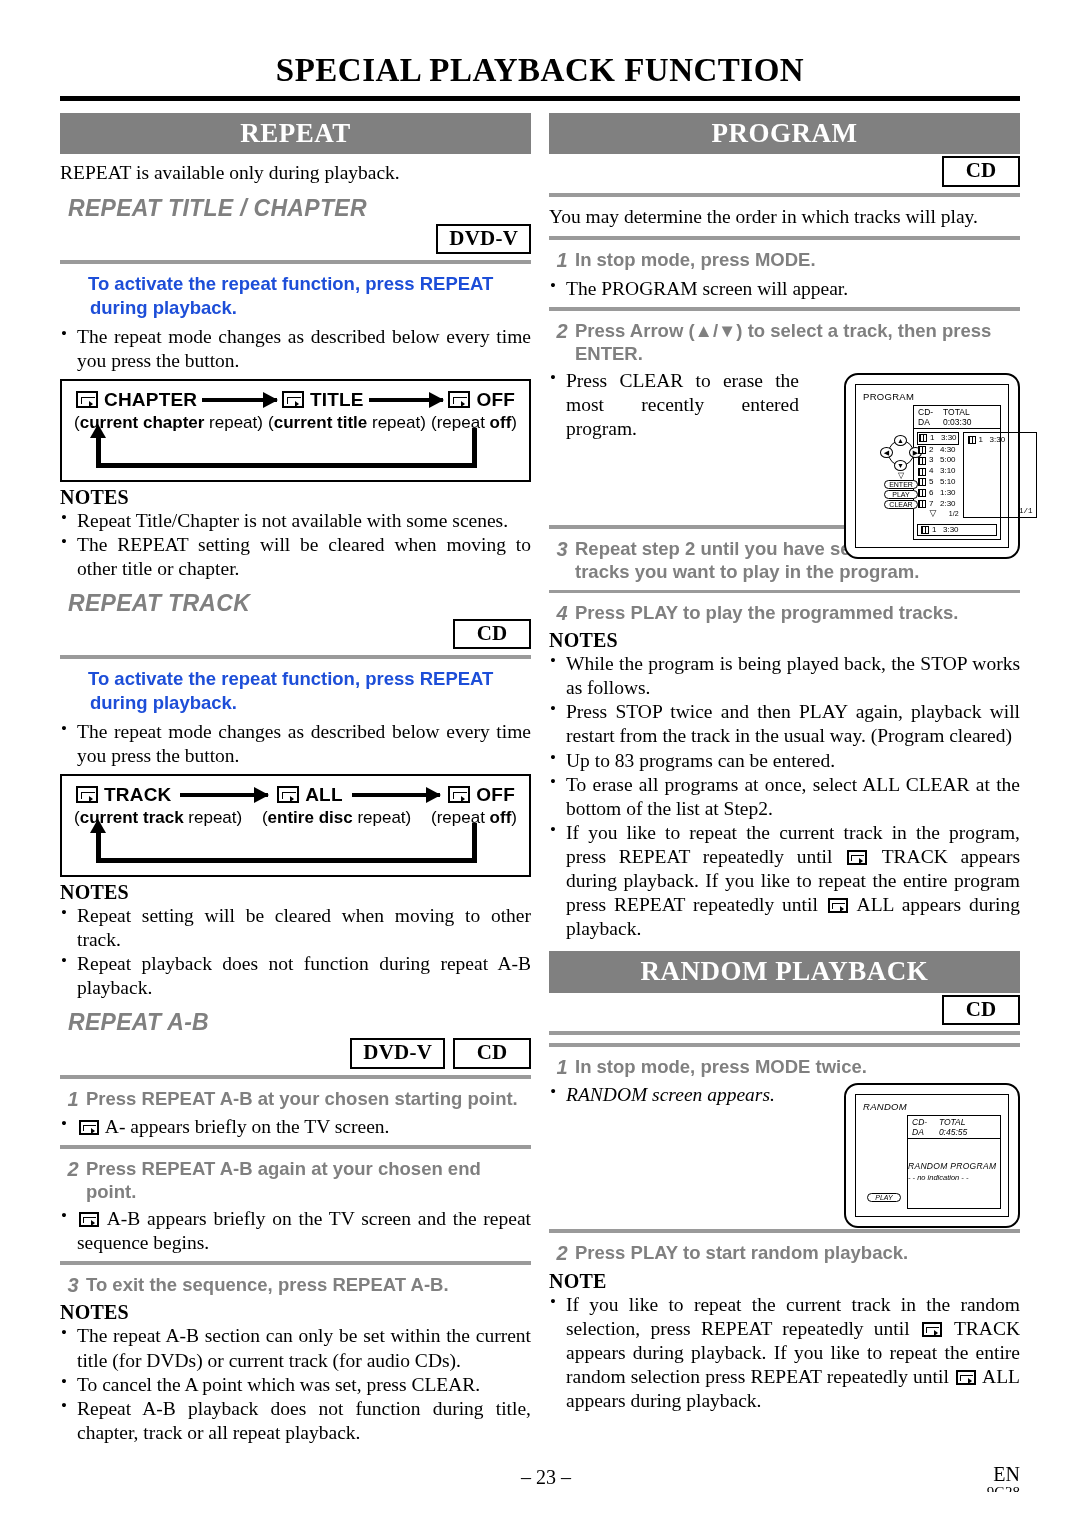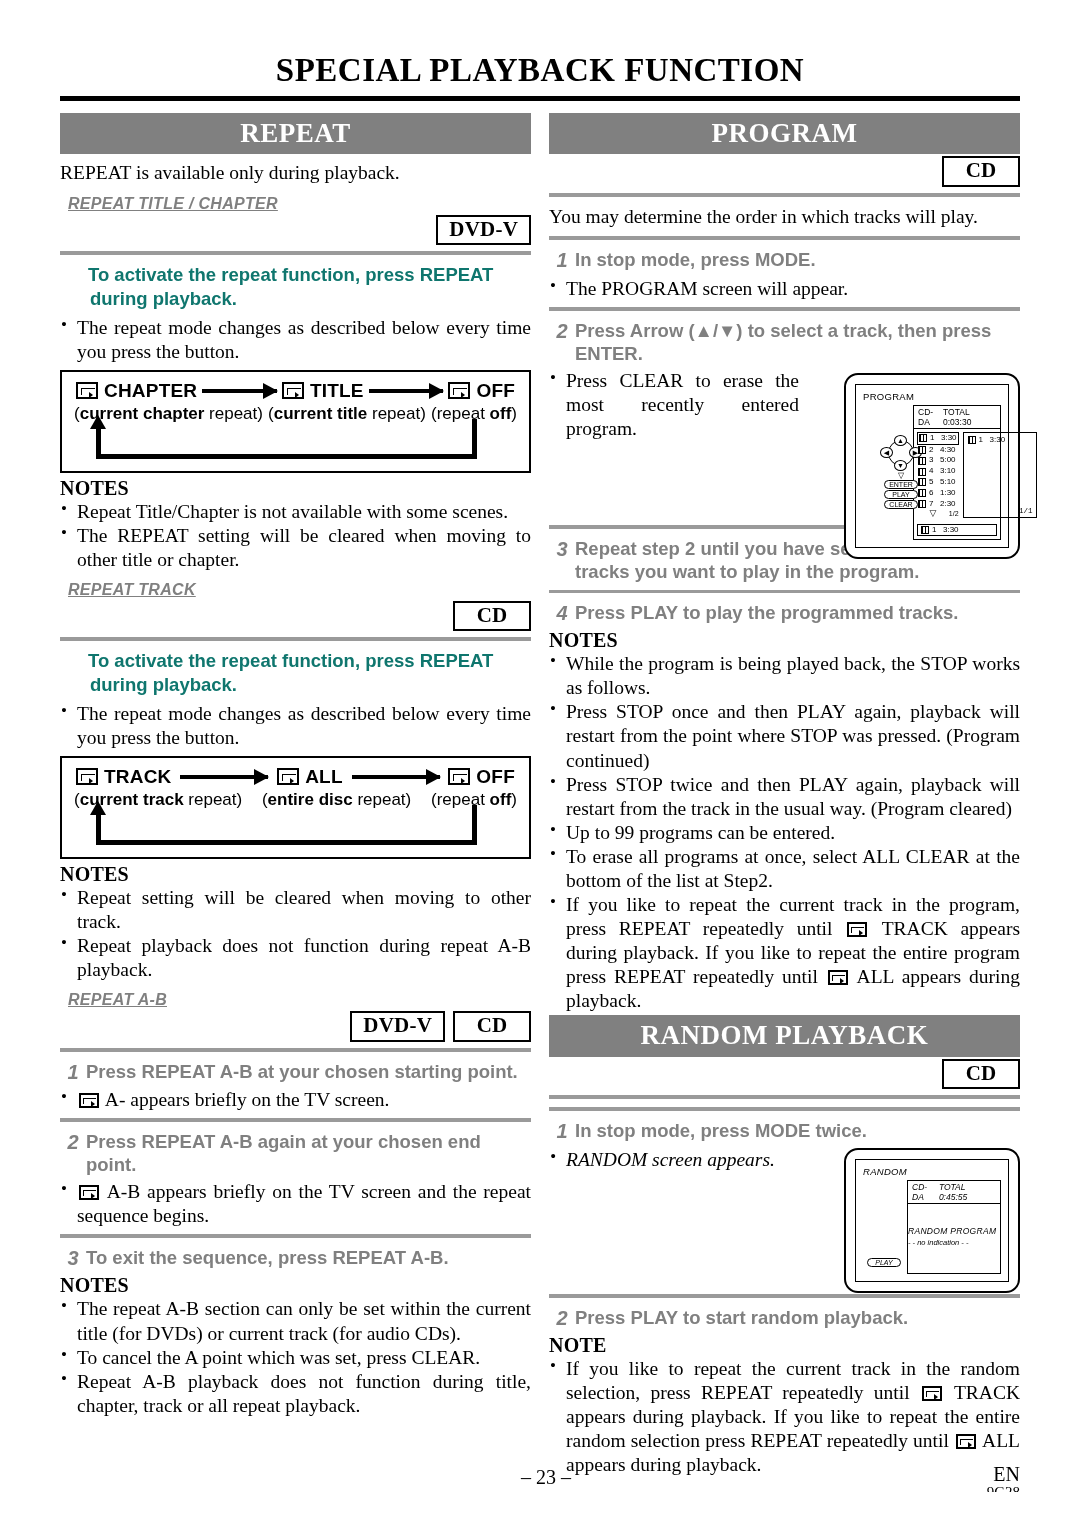--- a/index.html
+++ b/index.html
@@ -49,25 +49,24 @@
     text-align: justify;
     margin: 7px 0;
   }
   .body-text.nojust { text-align: left; }
 
   
   .sub-head {
     font-family: "Liberation Sans", sans-serif;
     font-style: italic;
     font-weight: bold;
-    font-size: 16px;
+    font-size: 23px;
     color: #808080;
     letter-spacing: .3px;
     margin: 9px 0 2px 8px;
-    text-decoration: underline;
   }
 
   
   .badge-row { display: flex; justify-content: flex-end; gap: 8px; margin: 2px 0 4px 0; }
   .badge {
     border: 2px solid #000;
     font-family: "Liberation Serif", serif;
     font-weight: bold;
     font-size: 21px;
     padding: 1px 11px 2px 11px;
@@ -98,21 +97,21 @@
     width: 26px;
     flex: none;
     text-align: center;
     font-size: 20px;
   }
   .step .txt { flex: 1; }
 
   .activate {
     font-family: "Liberation Sans", sans-serif;
     font-weight: bold;
-    color: #0f766e;
+    color: #1d4ed8;
     font-size: 18.5px;
     line-height: 1.3;
     margin: 6px 0 4px 30px;
     text-indent: -2px;
   }
 
   
   ul.bl { list-style: none; margin: 0; padding: 0; }
   ul.bl li {
     position: relative;
@@ -679,28 +678,27 @@
       </div>
       <div class="sep thin"></div>
       <div class="step">
         <span class="num">4</span>
         <span class="txt">Press PLAY to play the programmed tracks.</span>
       </div>
 
       <div class="notes-head">NOTES</div>
       <ul class="bl">
         <li>While the program is being played back, the STOP works as follows.</li>
-        <li>Press STOP once and then PLAY again, playback will restart from the point where STOP was pressed. (Program continued)</li>
         <li>Press STOP twice and then PLAY again, playback will restart from the track in the usual way. (Program cleared)</li>
-        <li>Up to 99 programs can be entered.</li>
+        <li>Up to 83 programs can be entered.</li>
         <li>To erase all programs at once, select ALL CLEAR at the bottom of the list at Step2.</li>
         <li><span>If you like to repeat the current track in the program, press REPEAT repeatedly until</span> <span class="inline-icon"></span> <span>TRACK appears during playback. If you like to repeat the entire program press REPEAT repeatedly until</span> <span class="inline-icon"></span> <span>ALL appears during playback.</span></li>
       </ul>
 
-      <div class="banner" style="margin-top:2px;">RANDOM PLAYBACK</div>
+      <div class="banner" style="margin-top:10px;">RANDOM PLAYBACK</div>
       <div class="badge-row">
         <div class="badge cd">CD</div>
       </div>
       <div class="sep"></div>
 
       <div class="sep"></div>
 
       <div class="step">
         <span class="num">1</span>
         <span class="txt">In stop mode, press MODE twice.</span>

